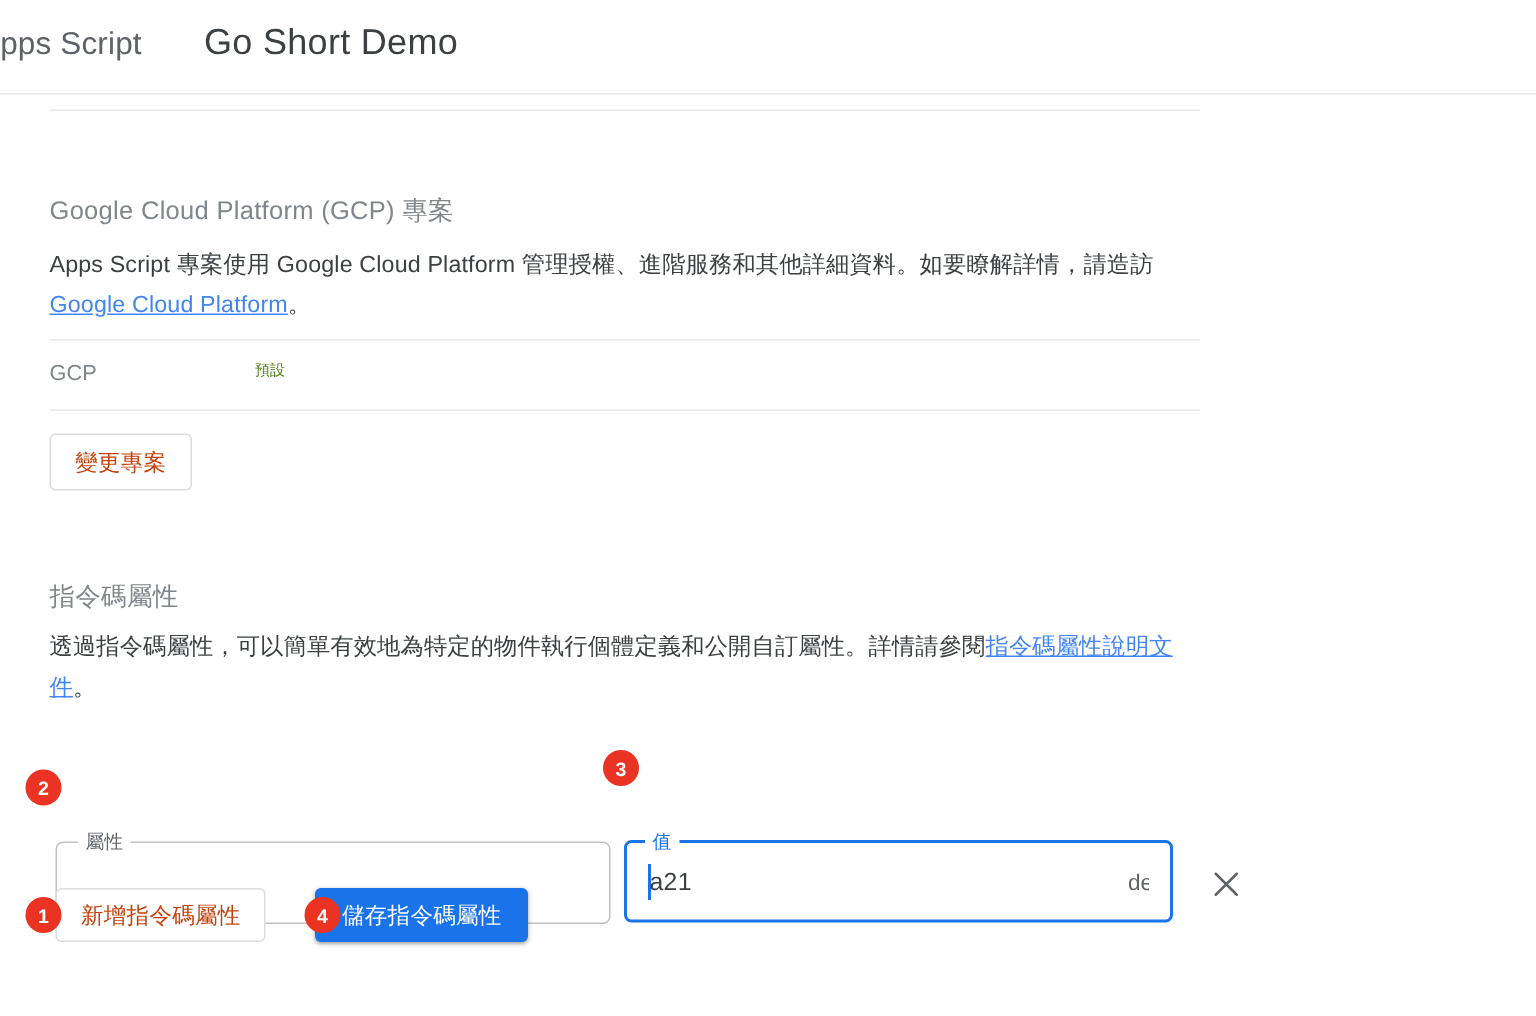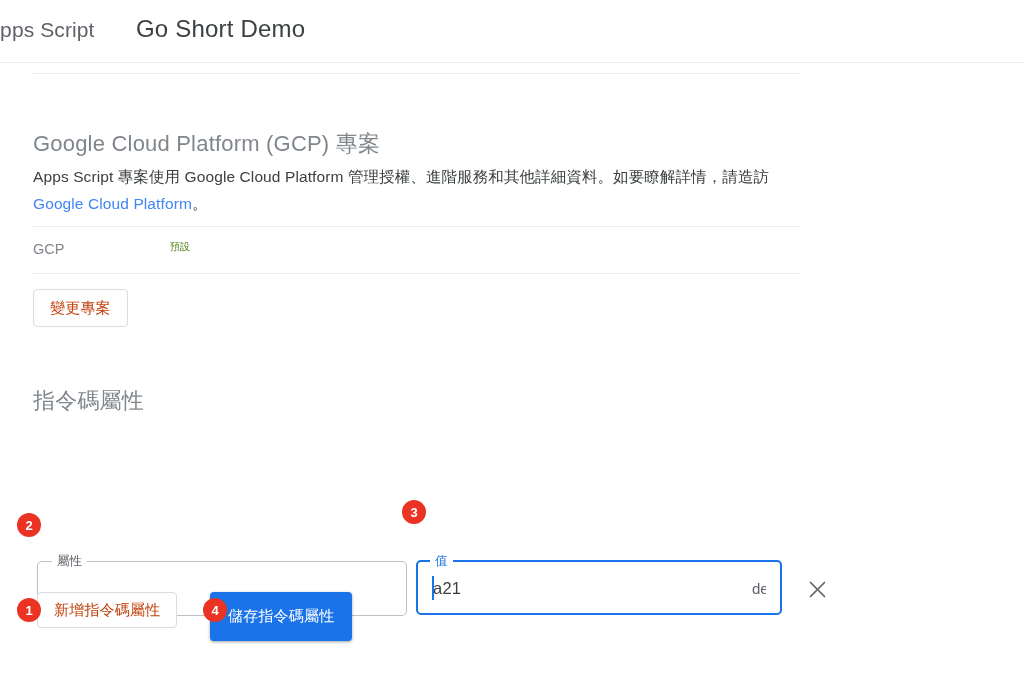--- a/index.html
+++ b/index.html
@@ -55,21 +55,21 @@
     height: 1px;
     background: #e8eaed;
   }
   .d-top    { top: 10px; }
   .d-gcp-a  { top: 163px; }
   .d-gcp-b  { top: 210px; }
 
   .section-title {
     position: absolute;
     left: 33px;
-    font-size: 22px;
+    font-size: 17px;
     color: #80868b;
     letter-spacing: .2px;
     white-space: nowrap;
   }
   .t-gcp  { top: 66px; }
   .t-prop { top: 323px; }
 
   .section-desc {
     position: absolute;
     left: 33px;
@@ -77,20 +77,21 @@
     font-size: 15.5px;
     line-height: 27px;
     color: #3c4043;
     letter-spacing: .1px;
   }
   .d-gcp-text  { top: 100px; }
   .d-prop-text { top: 355px; }
 
   a.inline-link {
     color: #4285f4;
+    text-decoration: underline;
     cursor: pointer;
   }
 
   
   .kv-key {
     position: absolute;
     left: 33px; top: 178px;
     font-size: 14.5px;
     color: #80868b;
   }
@@ -120,21 +121,21 @@
     left: 33px; top: 226px;
     height: 38px;
   }
   .btn-add {
     left: 37px; top: 529px;
     height: 36px;
   }
   .btn-filled {
     position: absolute;
     left: 210px; top: 529px;
-    height: 49px;
+    height: 36px;
     padding: 0 18px;
     border: none;
     border-radius: 4px;
     background: #1a73e8;
     color: #ffffff;
     font-family: inherit;
     font-size: 15px;
     font-weight: 500;
     letter-spacing: .2px;
     cursor: pointer;
@@ -253,20 +254,23 @@
 
     <div class="divider d-gcp-a"></div>
     <div class="kv-key">GCP</div>
     <div class="kv-val">預設</div>
     <div class="divider d-gcp-b"></div>
 
     <button class="btn-outline btn-change">變更專案</button>
 
     <div class="section-title t-prop">指令碼屬性</div>
 
+    <div class="section-desc d-prop-text">
+      <span>透過指令碼屬性，可以簡單有效地為特定的物件執行個體定義和公開自訂屬性。詳情請參閱</span><a class="inline-link">指令碼屬性說明文件</a><span>。</span>
+    </div>
 
     <div class="field f-prop">
       <span class="field-label">屬性</span>
     </div>
 
     <div class="field f-val focused">
       <span class="field-label">值</span>
       <span class="caret"></span>
       <span class="field-value">a21</span>
       <span class="field-value-tail">de</span>

